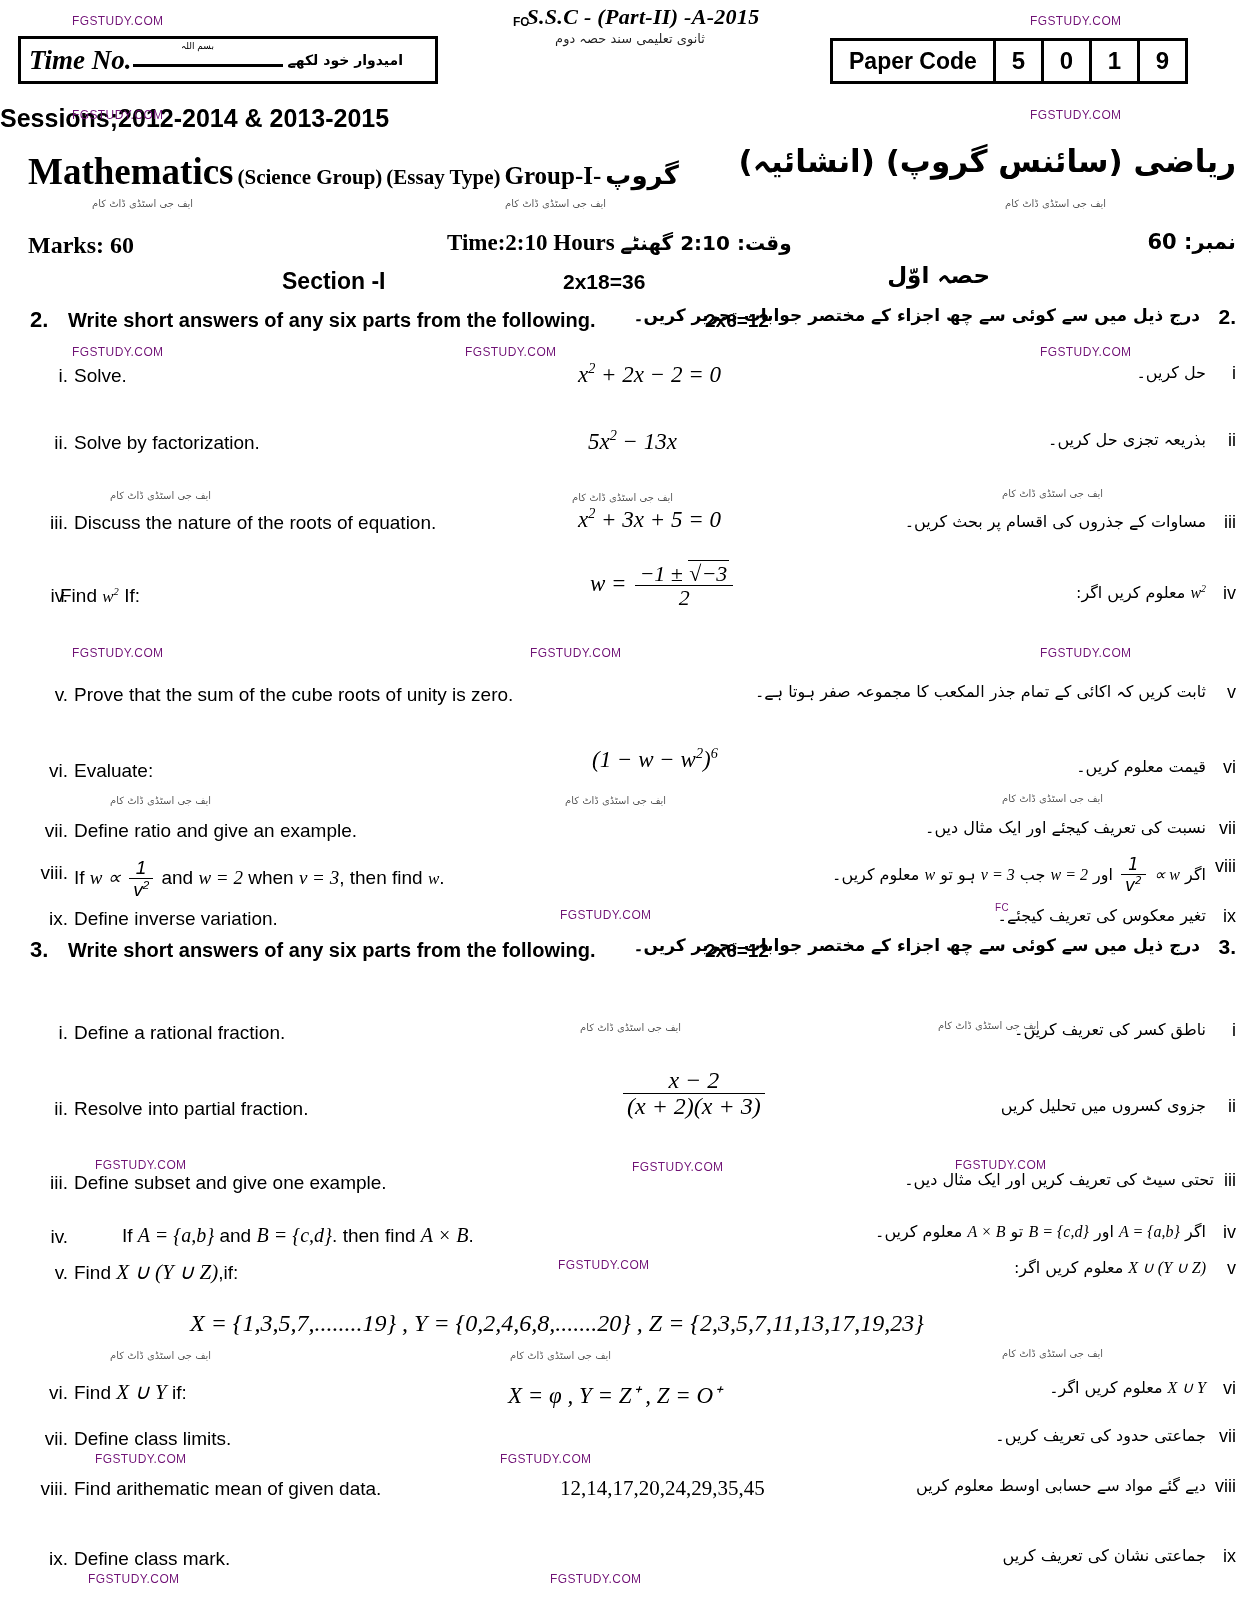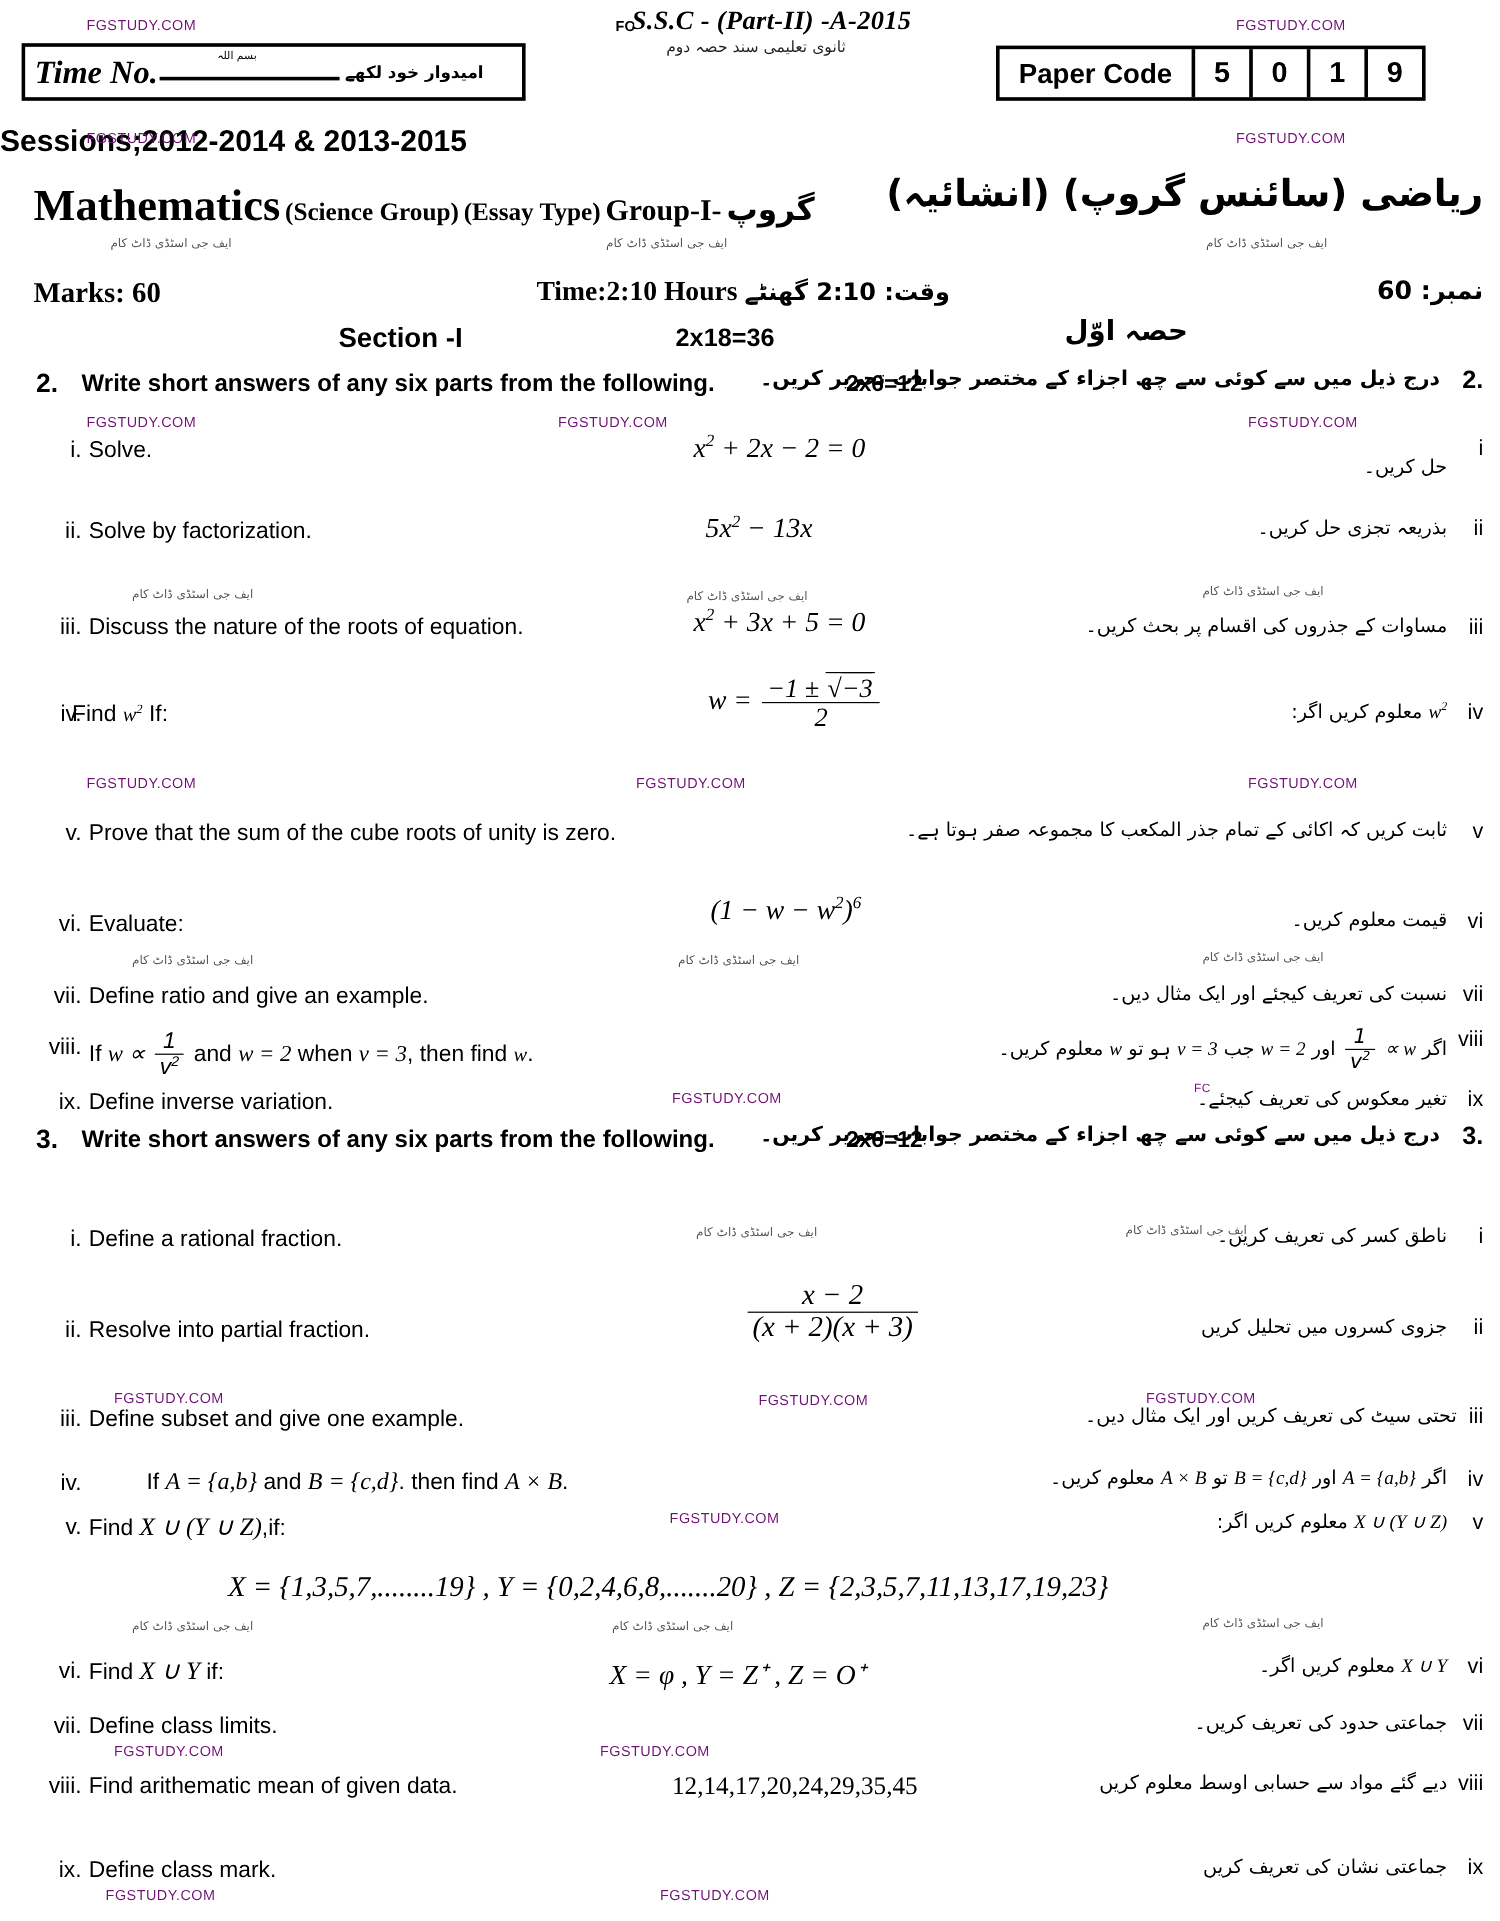--- a/index.html
+++ b/index.html
@@ -236,21 +236,21 @@
 <span class="qhead-ur" style="right:50px; top:305px;">درج ذیل میں سے کوئی سے چھ اجزاء کے مختصر جوابات تحریر کریں۔</span>
 <span class="qhead-urnum" style="right:14px; top:305px;">2.</span>
 
 <span class="wm" style="left:72px;  top:345px;">FGSTUDY.COM</span>
 <span class="wm" style="left:465px; top:345px;">FGSTUDY.COM</span>
 <span class="wm" style="left:1040px;top:345px;">FGSTUDY.COM</span>
 
 <span class="it-rn" style="left:40px;  top:365px; width:28px;">i.</span>
 <span class="it-en" style="left:74px;  top:365px;">Solve.</span>
 <span class="it-mth" style="left:578px; top:360px;">x<sup class="sm">2</sup> + 2x − 2 = 0</span>
-<span class="it-ur" style="right:44px; top:379px;">حل کریں۔</span>
+<span class="it-ur" style="right:44px; top:363px;">حل کریں۔</span>
 <span class="it-urn" style="right:14px; top:363px;">i</span>
 
 <span class="it-rn" style="left:36px;  top:432px; width:32px;">ii.</span>
 <span class="it-en" style="left:74px;  top:432px;">Solve by factorization.</span>
 <span class="it-mth" style="left:588px; top:427px;">5x<sup class="sm">2</sup> − 13x</span>
 <span class="it-ur" style="right:44px; top:430px;">بذریعہ تجزی حل کریں۔</span>
 <span class="it-urn" style="right:14px; top:430px;">ii</span>
 
 <span class="wmu" style="left:110px; top:490px;">ایف جی اسٹڈی ڈاٹ کام</span>
 <span class="wmu" style="left:572px; top:492px;">ایف جی اسٹڈی ڈاٹ کام</span>

